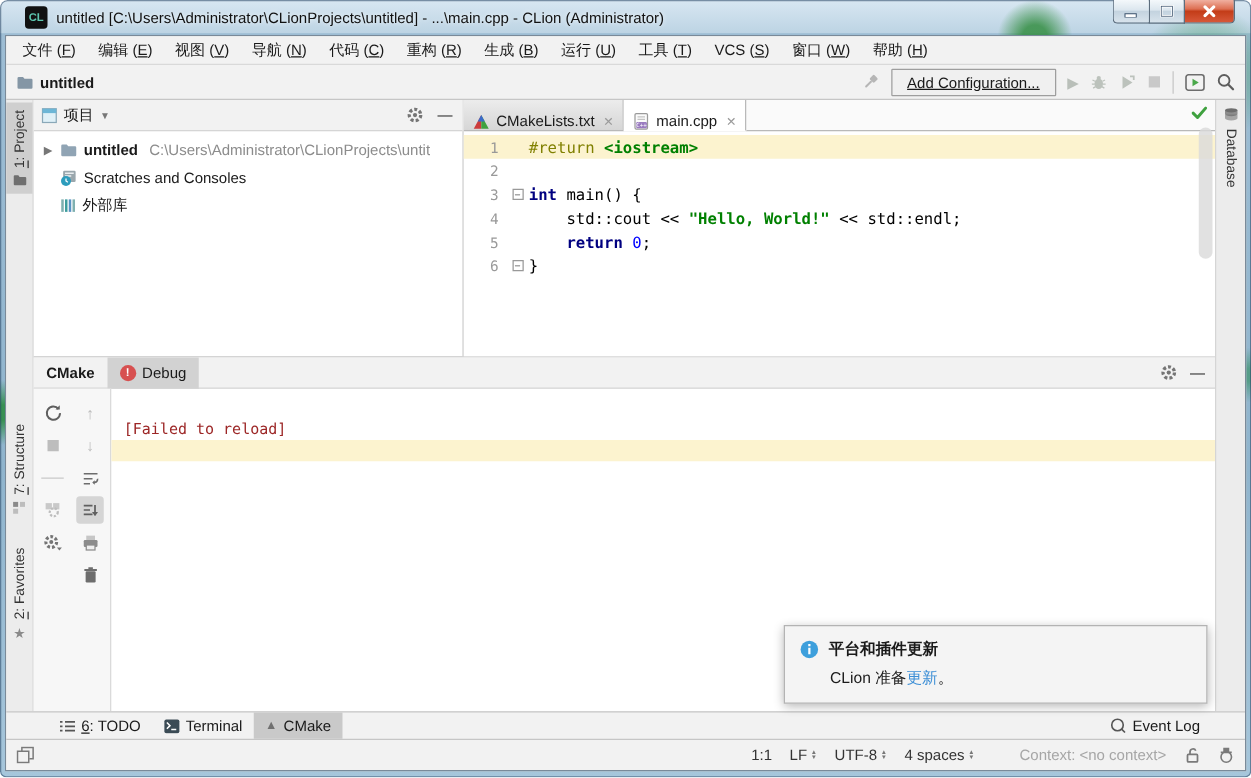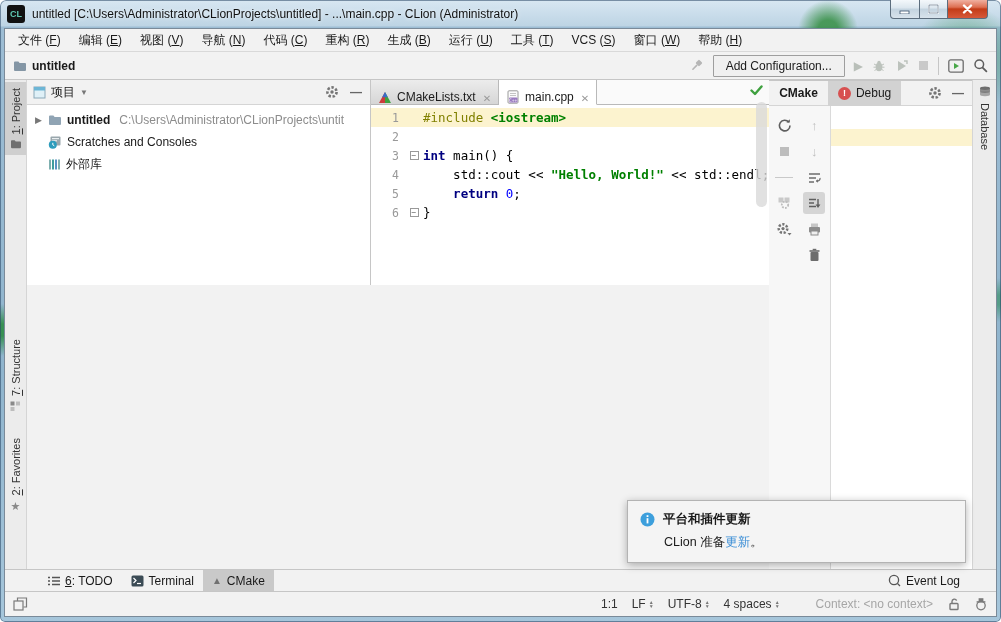--- a/index.html
+++ b/index.html
@@ -10,55 +10,55 @@
   .window { position:relative; width:1001px; height:622px; border-radius:6px 6px 5px 5px;
     background:
       radial-gradient(circle at 828px 30px, rgba(52,142,66,.85) 0 10px, rgba(52,142,66,0) 30px),
       radial-gradient(circle at 965px 60px, rgba(60,150,90,.55) 0 18px, rgba(60,150,90,0) 55px),
       radial-gradient(circle at 2px 330px, rgba(46,140,70,.9) 0 6px, rgba(46,140,70,0) 26px),
       radial-gradient(circle at 999px 300px, rgba(46,140,90,.6) 0 5px, rgba(46,140,90,0) 22px),
       linear-gradient(180deg, #d8e7f2 0%, #bdd4e4 26px, #9dbdd4 27px, #8fb4cd 60%, #a6c6db 100%);
     box-shadow: inset 0 0 0 1px rgba(40,70,100,.55); }
 
   
-  .titlebar { position:absolute; left:0; top:0; width:100%; height:28px; display:flex; align-items:center; padding-left:7px; }
+  .titlebar { position:absolute; left:0; top:0; width:100%; height:28px; display:flex; align-items:center; padding-left:20px; }
   .app-icon { width:18px; height:18px; border-radius:3px; background:#111; color:#5ec7b0; font-weight:bold; font-size:9px; display:flex; align-items:center; justify-content:center; letter-spacing:0; flex:0 0 auto; }
   .title-text { margin-left:7px; font-size:12px; color:#111; text-shadow:0 0 4px rgba(255,255,255,.9); white-space:nowrap; }
   .win-buttons { position:absolute; right:13px; top:0; display:flex; height:19px; }
   .wbtn { height:19px; border:1px solid #5c6d7d; border-top:none; display:flex; align-items:center; justify-content:center;
     background:linear-gradient(180deg,#f4f8fb 0%,#dbe6ee 45%,#c3d3df 50%,#d8e3ec 100%); }
   .wbtn.min { width:30px; border-radius:0 0 0 4px; }
   .wbtn.max { width:28px; border-left:none; }
   .wbtn.close { width:40px; border-left:none; border-radius:0 0 4px 0;
     background:linear-gradient(180deg,#f0b0a0 0%,#dd6f52 40%,#c33c18 50%,#d7593a 100%); }
 
   
   .app { position:absolute; left:4px; top:28px; right:4px; bottom:5px; background:#f2f2f2; display:flex; flex-direction:column; border:1px solid #7a8a99; }
 
   .menubar { height:22px; background:#f2f2f2; display:flex; align-items:center; padding-left:4px; flex:0 0 auto; }
   .menu-item { padding:0 9px; line-height:22px; cursor:default; white-space:nowrap; }
 
   .toolbar { height:29px; border-top:1px solid #d9d9d9; border-bottom:1px solid #c6c6c6; display:flex; align-items:center; padding:0 8px; flex:0 0 auto; background:#f2f2f2; }
   .crumb { display:flex; align-items:center; gap:5px; font-weight:bold; }
   .toolbar-right { margin-left:auto; display:flex; align-items:center; gap:9px; }
-  .add-config-btn { border:1px solid #9e9e9e; background:#f0f0f0; padding:3px 12px; font-size:12px; color:#1a1a1a; border-radius:1px; }
+  .add-config-btn { border:1px solid #9e9e9e; background:#f0f0f0; padding:3px 12px; font-size:12px; color:#1a1a1a; border-radius:1px;text-decoration:underline; }
   .tb-sep { width:1px; height:18px; background:#c6c6c6; }
   .dis { color:#b9bfb9; font-size:12px; }
 
   
   .main { flex:1 1 auto; display:flex; min-height:0; }
   .stripe { width:22px; background:#ececec; flex:0 0 auto; display:flex; flex-direction:column; align-items:center; }
   .stripe-left { border-right:1px solid #d5d5d5; }
   .stripe-right { width:24px; border-left:1px solid #d5d5d5; padding-top:4px; }
   .stripe-btn { display:flex; flex-direction:column; align-items:center; padding:6px 0; width:100%; }
   .stripe-btn.sel { background:#cfcfcf; }
   .vtext-up { writing-mode:vertical-rl; transform:rotate(180deg); font-size:11px; color:#333; }
   .vtext-down { writing-mode:vertical-rl; font-size:11px; color:#333; }
 
-  .center { flex:1 1 auto; display:flex; flex-direction:row; min-width:0; }
+  .center { flex:1 1 auto; display:flex; flex-direction:column; min-width:0; }
   .upper { height:205px; display:flex; flex:0 0 auto; min-width:0; }
 
   
   .project-panel { width:344px; flex:0 0 auto; border-right:1px solid #c6c6c6; display:flex; flex-direction:column; background:#fff; }
   .panel-header { height:25px; background:#f2f2f2; border-bottom:1px solid #d5d5d5; display:flex; align-items:center; padding:0 8px 0 6px; gap:5px; flex:0 0 auto; }
   .panel-title { font-size:12px; color:#1a1a1a; }
   .hdr-spacer { flex:1; }
   .tree { padding-top:4px; overflow:hidden; }
   .tree-row { height:22px; display:flex; align-items:center; gap:5px; padding-left:8px; white-space:nowrap; }
   .tw-chevron { color:#777; font-size:9px; width:8px; }
@@ -317,21 +317,21 @@
                     <text x="7.2" y="11.6" font-size="4.6" fill="#fff" text-anchor="middle" font-family="monospace">C++</text>
                   </svg>
                 <span>main.cpp</span>
                 <span class="x">✕</span>
               </div>
             </div>
             <div class="code-area" id="code-lines">
                 <div class="crow hl">
                   <span class="lnum">1</span>
                   <span class="foldc"></span>
-                  <span class="ctext"><span class="tk-pp">#include</span><span class="tk-pl"> </span><span class="tk-str">&lt;iostream&gt;</span></span>
+                  <span class="ctext"><span class="tk-pp">#return</span><span class="tk-pl"> </span><span class="tk-str">&lt;iostream&gt;</span></span>
                 </div>
                 <div class="crow">
                   <span class="lnum">2</span>
                   <span class="foldc"></span>
                   <span class="ctext"></span>
                 </div>
                 <div class="crow">
                   <span class="lnum">3</span>
                   <span class="foldc">
                     <span class="foldbox">−</span>
@@ -436,20 +436,21 @@
               <span class="tool-ic">
                 <svg width="13" height="14" viewBox="0 0 13 14">
                     <rect x="2.5" y="4" width="8" height="9" rx="1" fill="#6d6d6d"></rect>
                     <rect x="1.5" y="2.2" width="10" height="1.6" fill="#6d6d6d"></rect>
                     <rect x="4.7" y="0.8" width="3.6" height="1.6" fill="#6d6d6d"></rect>
                   </svg>
               </span>
             </div>
             <div class="console">
               <div class="con-line"></div>
+              <div class="con-line">[Failed to reload]</div>
               <div class="con-caret-line"></div>
             </div>
           </div>
         </div>
       </div>
 
       <div class="stripe stripe-right">
         <div class="stripe-btn" style="padding-top:2px;">
           <svg width="12" height="12" viewBox="0 0 12 12">
               <ellipse cx="6" cy="2.2" rx="5" ry="1.7" fill="#6d6d6d"></ellipse>

